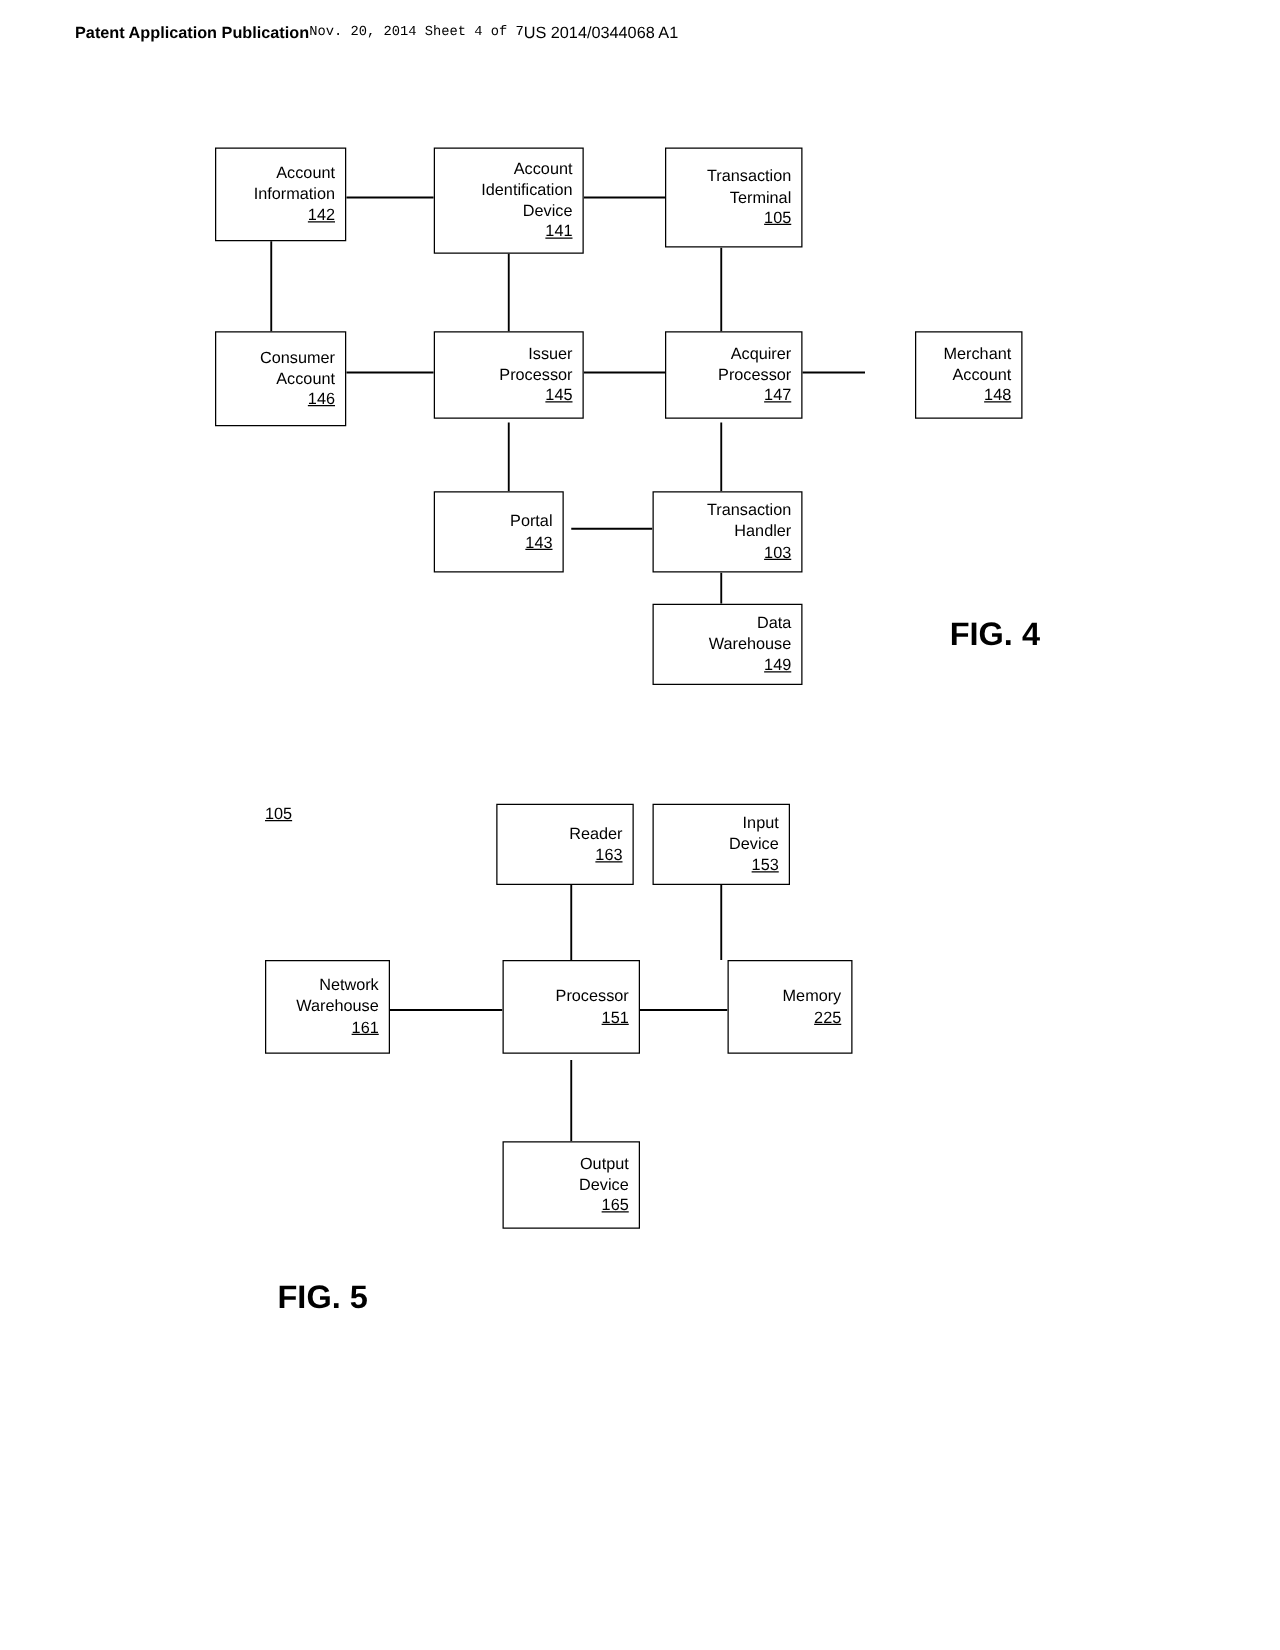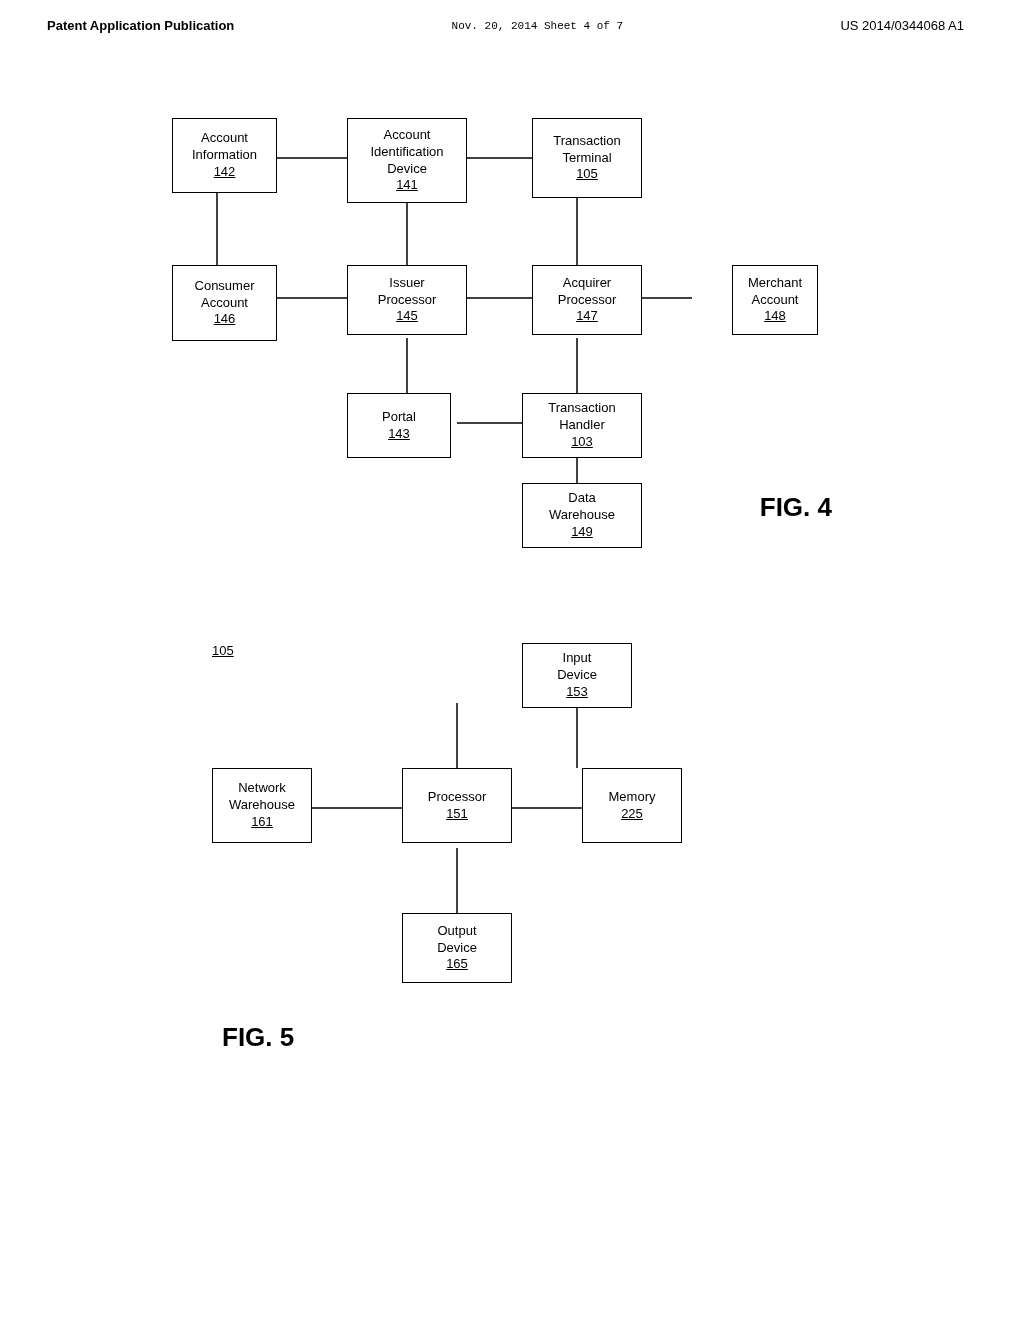--- a/index.html
+++ b/index.html
@@ -7,23 +7,23 @@
       background: #fff;
       font-family: Arial, sans-serif;
       width: 1024px;
       min-height: 1320px;
       position: relative;
       color: #000;
     }
 
     .page-header {
       display: flex;
-      justify-content: space-between;
+      justify-content: flex-start;
       align-items: center;
-      padding: 18px 60px 10px 47px;
+      padding: 18px 60px 10px 60px;
       font-size: 13px;
       border-bottom: none;
     }
 
     .header-left { font-weight: bold; }
     .header-center { font-size: 11px; font-family: Liberation Mono, monospace; }
     .header-right { font-size: 13px; }
 
     
     .fig4-container {
@@ -40,21 +40,21 @@
       height: 420px;
       margin: 60px auto 0 auto;
     }
 
     .box {
       position: absolute;
       border: 1.5px solid #000;
       background: #fff;
       display: flex;
       flex-direction: column;
-      align-items: center;
+      align-items: flex-end;
       justify-content: center;
       text-align: center;
       font-size: 13px;
       line-height: 1.3;
       padding: 4px 8px;
     }
 
     .box .ref {
       text-decoration: underline;
     }
@@ -198,20 +198,24 @@
 
     <line x1="350" y1="195" x2="420" y2="195" stroke="#000" stroke-width="1.5"></line>
 
     <line x1="295" y1="235" x2="295" y2="300" stroke="#000" stroke-width="1.5"></line>
   </svg>
 
   <div style="position:absolute; left:50px; top:30px; font-size:13px;">
     <span style="text-decoration:underline;">105</span>
   </div>
 
+  <div class="box" style="left:235px; top:30px; width:110px; height:65px;">
+    <span>Reader</span>
+    <span class="ref">163</span>
+  </div>
 
   <div class="box" style="left:360px; top:30px; width:110px; height:65px;">
     <span>Input</span>
     <span>Device</span>
     <span class="ref">153</span>
   </div>
 
   <div class="box" style="left:50px; top:155px; width:100px; height:75px;">
     <span>Network</span>
     <span>Warehouse</span>

